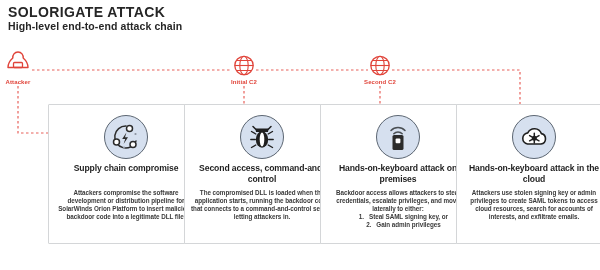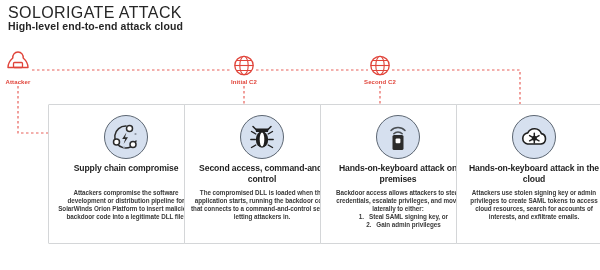--- a/index.html
+++ b/index.html
@@ -9,21 +9,21 @@
     font-family:"Liberation Sans", sans-serif;
     overflow:hidden;
     position:relative;
     color:#1a1a1a;
   }
   #root{position:absolute;left:0;top:0;width:600px;height:270px;}
 
   
   .title-block{position:absolute;left:8px;top:6px;}
   .title-main{
-    font-size:16px;font-weight:normal;letter-spacing:.4px;
+    font-size:14px;font-weight:bold;letter-spacing:.4px;
     color:#262626;line-height:13px;
   }
   .title-sub{
     font-size:10.5px;font-weight:bold;letter-spacing:.1px;
     color:#262626;line-height:14px;
   }
 
   
   .svg-layer{position:absolute;left:0;top:0;width:600px;height:270px;pointer-events:none;}
 
@@ -62,21 +62,21 @@
   .card-body .olnum{width:16px;text-align:right;padding-right:5px;}
   .card-body .oltxt{text-align:left;}
 </style>
 </head>
 <body>
 
 <div id="root">
 
   <div class="title-block">
     <div class="title-main">SOLORIGATE ATTACK</div>
-    <div class="title-sub">High-level end-to-end attack cloud</div>
+    <div class="title-sub">High-level end-to-end attack chain</div>
   </div>
 
   <svg class="svg-layer" viewBox="0 0 600 270">
 
     <path d="M 32 70 L 232 70" stroke="#e8615a" stroke-width="1.2" fill="none" stroke-dasharray="2.5,2.5"></path>
     <path d="M 256 70 L 368 70" stroke="#e8615a" stroke-width="1.2" fill="none" stroke-dasharray="2.5,2.5"></path>
     <path d="M 392 70 L 520 70 L 520 104" stroke="#e8615a" stroke-width="1.2" fill="none" stroke-dasharray="2.5,2.5"></path>
 
     <path d="M 18 86 L 18 133 L 84 133" stroke="#e8615a" stroke-width="1.2" fill="none" stroke-dasharray="2.5,2.5"></path>
 

